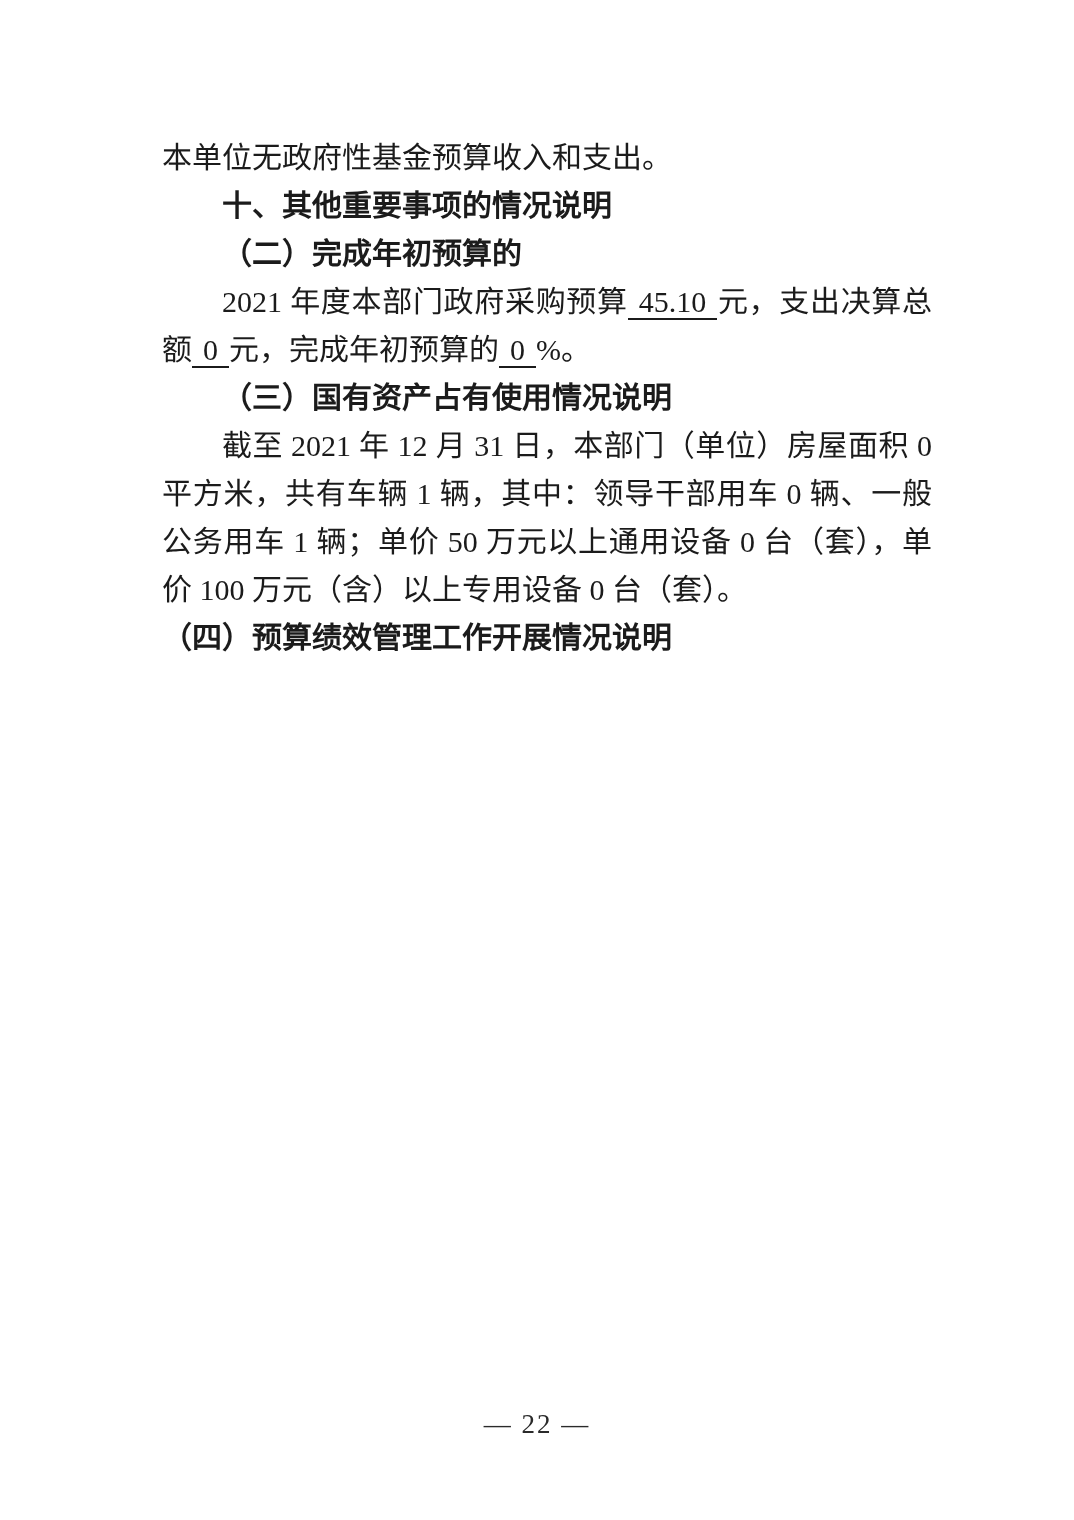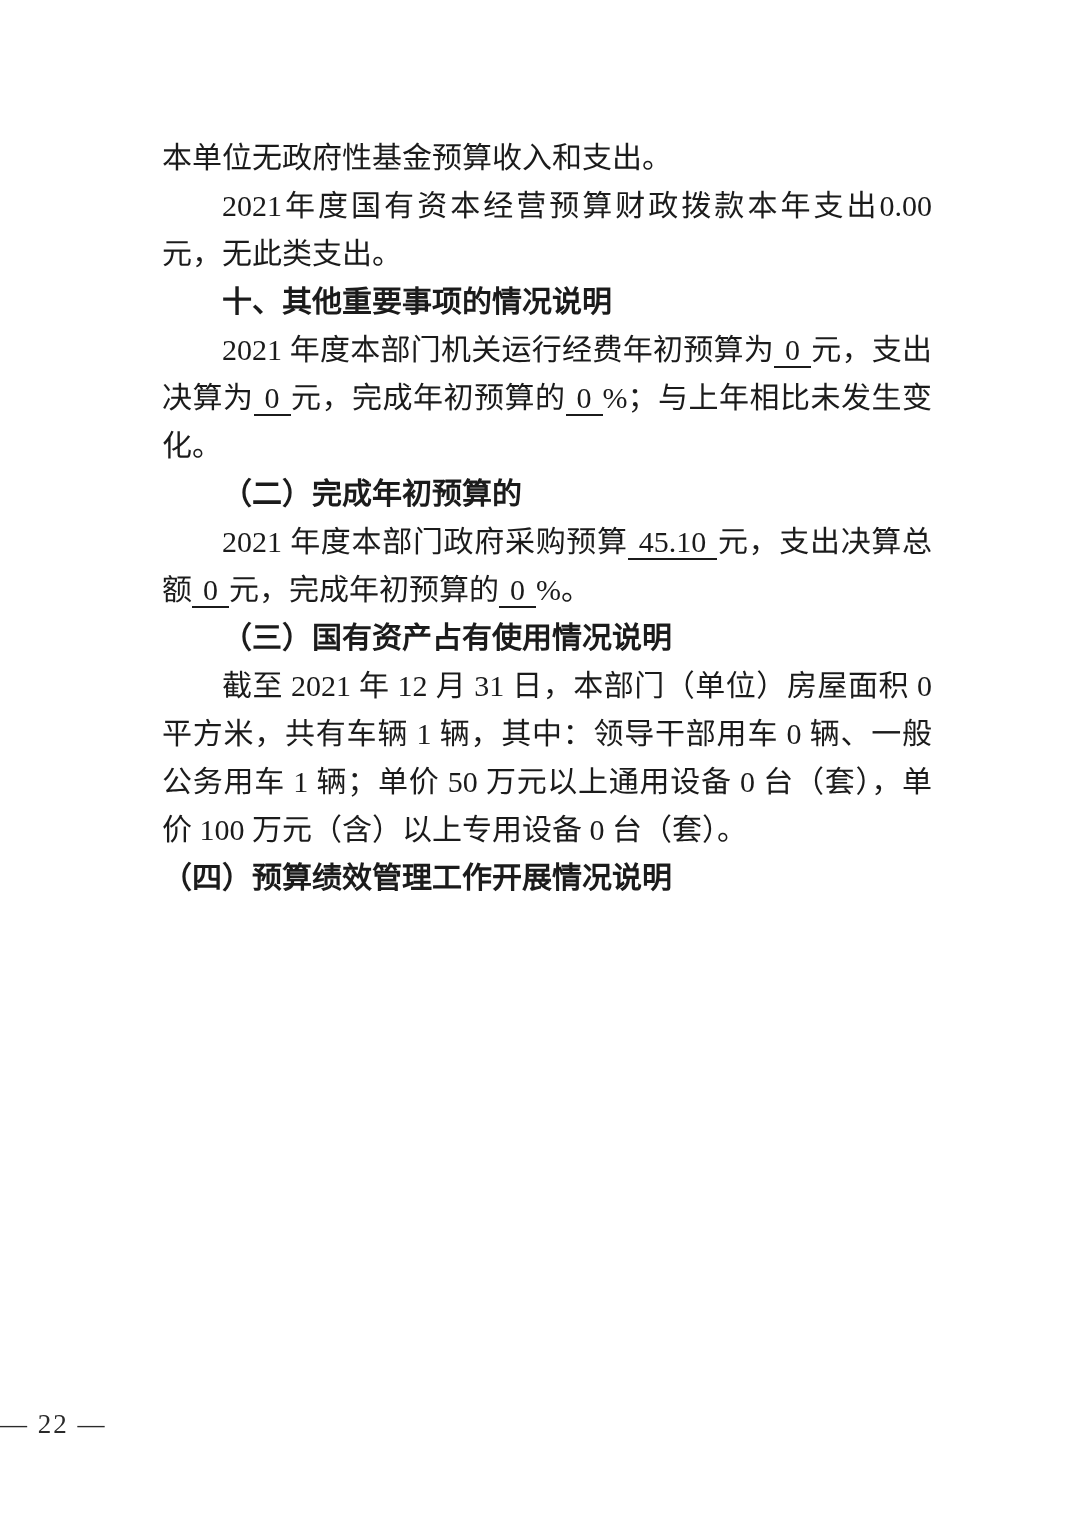--- a/index.html
+++ b/index.html
@@ -37,41 +37,40 @@
   .u {
     border-bottom: 2px solid #1b1b1b;
     white-space: pre;
     padding: 0 11px;
   }
   .page-footer {
     position: absolute;
     left: 0;
     top: 1404px;
     width: 1074px;
+    text-align: center;
     font-size: 27px;
     line-height: 40px;
     color: #2a2a2a;
     letter-spacing: 2px;
   }
 </style>
 </head>
 <body>
 
 <div class="page">
   <main class="content">
 
     <p class="para"><span>本单位无政府性基金预算收入和支出。</span></p>
 
 
-    <p class="para indent"><span>2021年度国有资本经营预算财政拨款本年支出0.00元，无此类支出。</span></p>
 
     <p class="para indent bold"><span>十、其他重要事项的情况说明</span></p>
 
 
-    <p class="para indent"><span>2021 年度本部门机关运行经费年初预算为</span><span class="u">0</span><span>元，支出决算为</span><span class="u">0</span><span>元，完成年初预算的</span><span class="u">0</span><span>%；与上年相比未发生变化。</span></p>
 
     <p class="para indent bold"><span>（二）完成年初预算的</span></p>
 
     <p class="para indent"><span>2021 年度本部门政府采购预算</span><span class="u">45.10</span><span>元，支出决算总额</span><span class="u">0</span><span>元，完成年初预算的</span><span class="u">0</span><span>%。</span></p>
 
     <p class="para indent bold"><span>（三）国有资产占有使用情况说明</span></p>
 
     <p class="para indent"><span>截至 2021 年 12 月 31 日，本部门（单位）房屋面积 0 平方米，共有车辆 1 辆，其中：领导干部用车 0 辆、一般公务用车 1 辆；单价 50 万元以上通用设备 0 台（套），单价 100 万元（含）以上专用设备 0 台（套）。</span></p>
 
     <p class="para bold"><span>（四）预算绩效管理工作开展情况说明</span></p>

